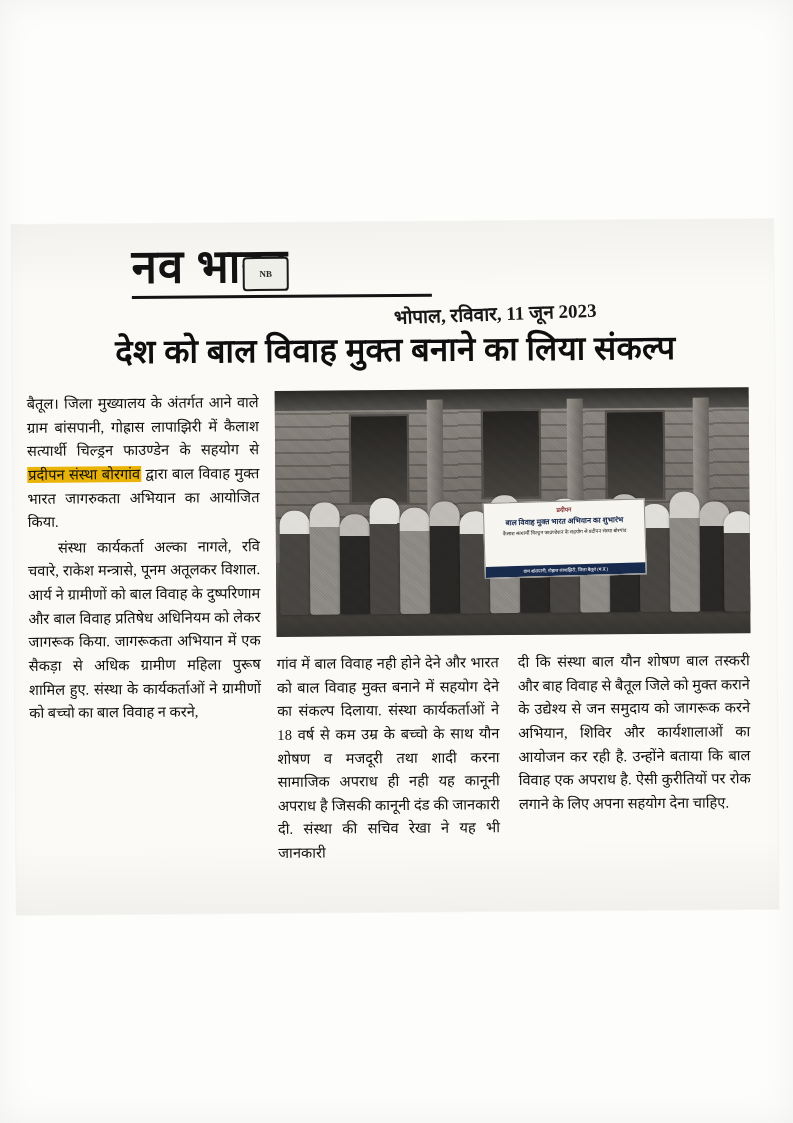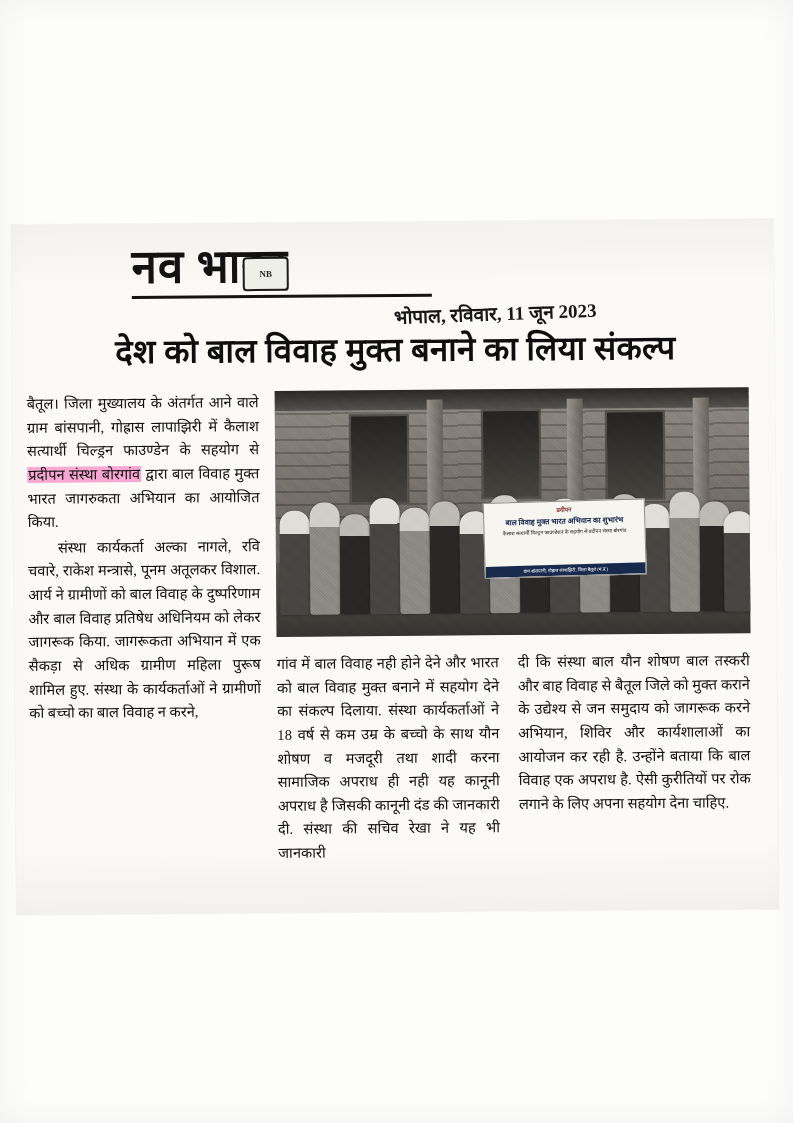--- a/index.html
+++ b/index.html
@@ -141,21 +141,21 @@
   }
   .col p { margin: 0 0 2px 0; }
   .col p.indent { text-indent: 30px; }
 
   #col-1 { left: 0px;   width: 232px; }
   #col-2 { left: 248px; width: 222px; top: 262px; }
   #col-3 { left: 489px; width: 232px; top: 262px; }
 
   
   .hl {
-    background: #f9a8d4;
+    background: #eab308;
     box-decoration-break: clone;
     -webkit-box-decoration-break: clone;
     padding: 0 1px;
   }
 
   
   #photo {
     position: absolute;
     left: 248px;
     top: 0px;

